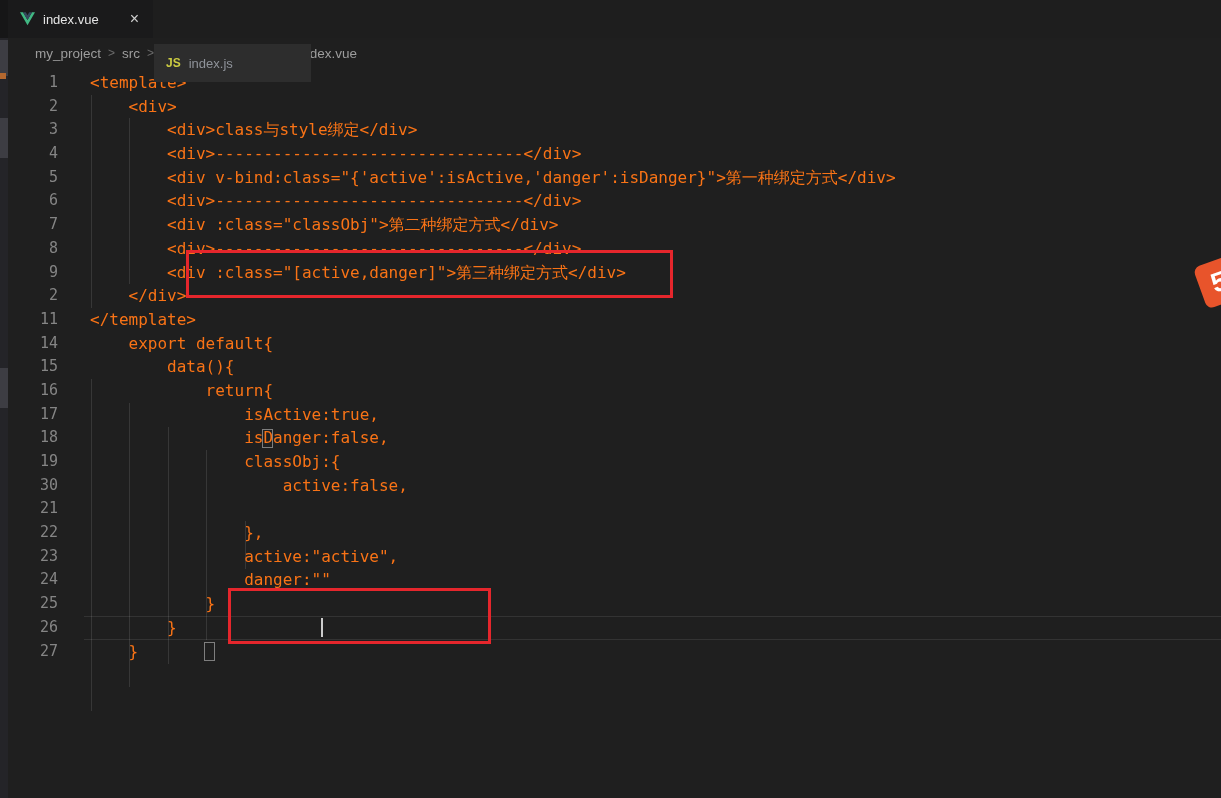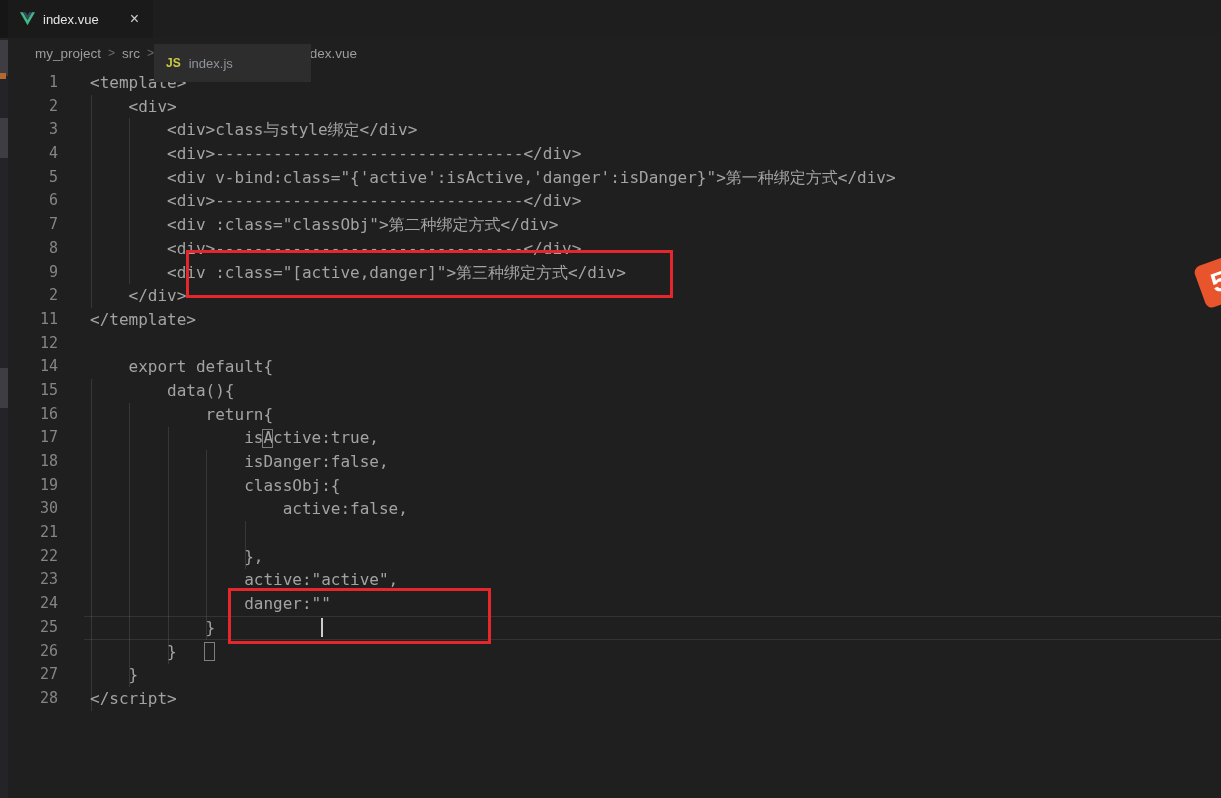--- a/index.html
+++ b/index.html
@@ -30,21 +30,21 @@
   .crumb { white-space:nowrap; cursor:pointer; }
   .crumb-sep { color:#6b6b6b; font-size:12px; }
   .crumb-file { display:flex; align-items:center; gap:5px; }
 
   
   .editor { position:absolute; left:0; top:68px; width:1221px; height:730px; background:#1f1f1f; z-index:1; }
   .code-lines { padding-top:3px; position:relative; z-index:2; }
   .line { height:23.7px; display:flex; align-items:center;
           font-family:"DejaVu Sans Mono", monospace; font-size:16px; line-height:23.7px; }
   .ln { width:58px; text-align:right; color:#858585; font-size:15px; flex:0 0 58px; }
-  .code { padding-left:32px; white-space:pre; color:#a3a3a3; }
+  .code { padding-left:32px; white-space:pre; color:#f97316; }
 
   
   .guide { position:absolute; width:1px; background:rgba(255,255,255,0.11); z-index:1; }
 
   
   .current-line { position:absolute; left:84px; right:0; height:23.7px;
                   border-top:1px solid rgba(255,255,255,0.09);
                   border-bottom:1px solid rgba(255,255,255,0.09); z-index:1; }
 
   
@@ -163,24 +163,20 @@
       </div>
     <div class="line">
         <span class="ln">2</span>
         <span class="code">    &lt;/div&gt;</span>
       </div>
     <div class="line">
         <span class="ln">11</span>
         <span class="code">&lt;/template&gt;</span>
       </div>
     <div class="line">
-        <span class="ln">12</span>
-        <span class="code"></span>
-      </div>
-    <div class="line">
         <span class="ln">14</span>
         <span class="code">    export default{</span>
       </div>
     <div class="line">
         <span class="ln">15</span>
         <span class="code">        data(){</span>
       </div>
     <div class="line">
         <span class="ln">16</span>
         <span class="code">            return{</span>
@@ -221,24 +217,20 @@
         <span class="code">            }</span>
       </div>
     <div class="line">
         <span class="ln">26</span>
         <span class="code">        }</span>
       </div>
     <div class="line">
         <span class="ln">27</span>
         <span class="code">    }</span>
       </div>
-    <div class="line">
-        <span class="ln">28</span>
-        <span class="code">&lt;/script&gt;</span>
-      </div>
   </div>
 
   <div class="annotation" style="left:186px; top:182px; width:487px; height:48px;"></div>
   <div class="annotation" style="left:228px; top:520px; width:263px; height:56px;"></div>
 </div>
 
 <div class="html5-sticker">
   <span>5</span>
 </div>
 

